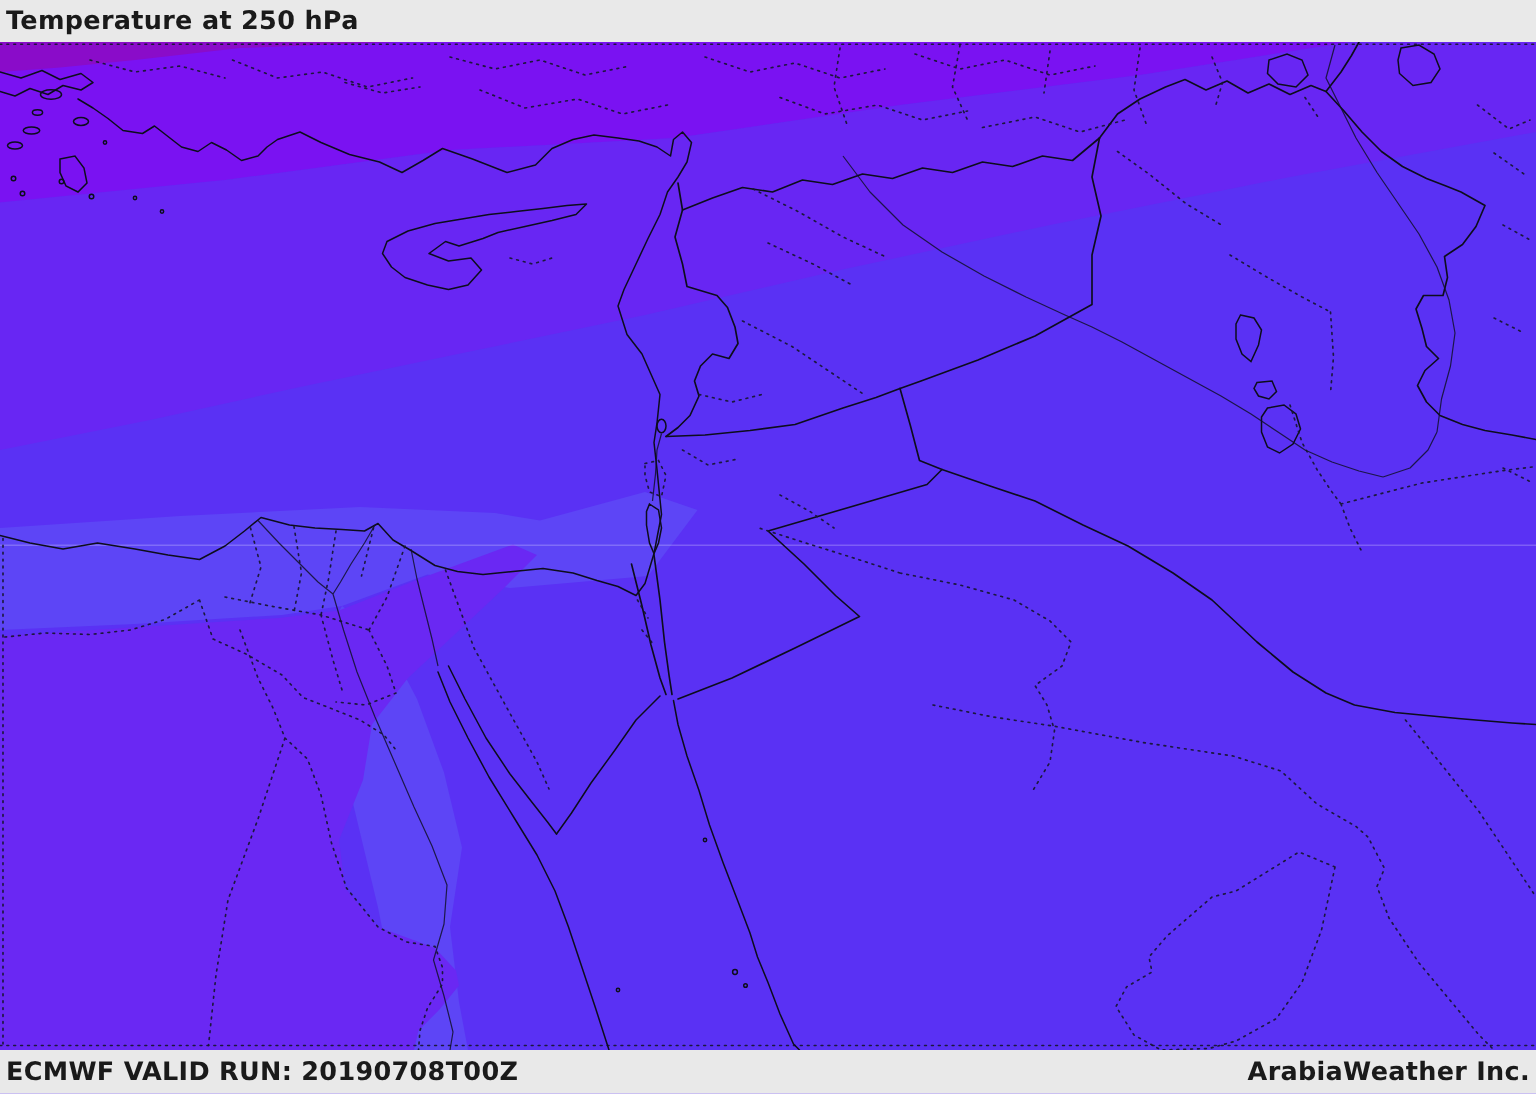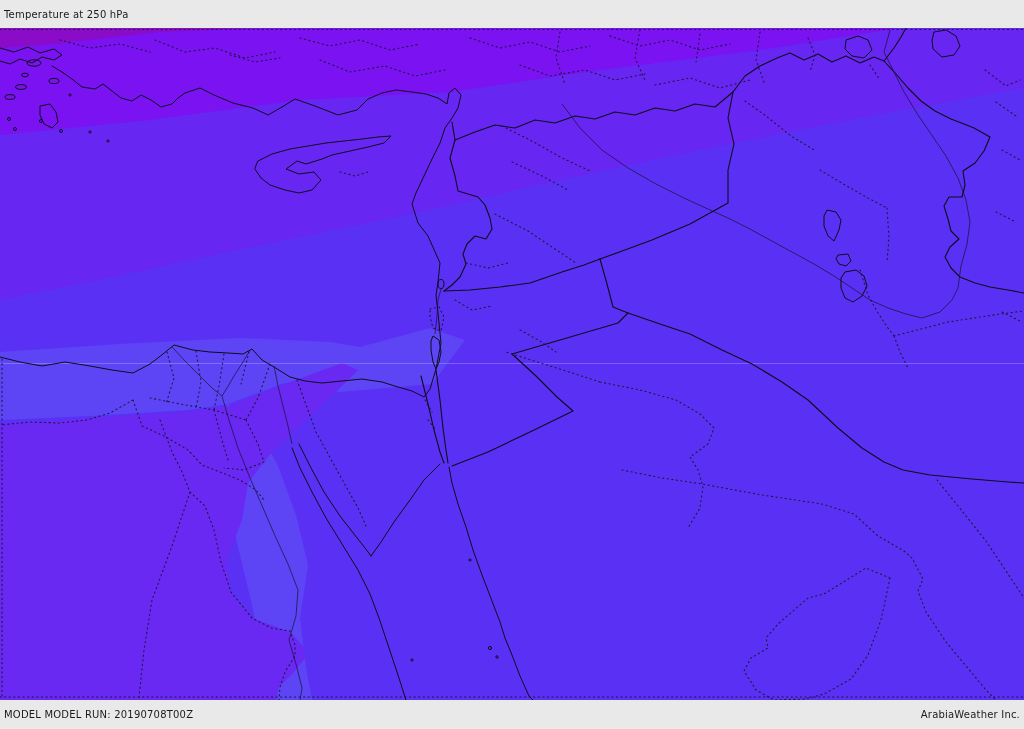--- a/index.html
+++ b/index.html
@@ -3,21 +3,21 @@
 <meta charset="utf-8">
 <style>
   html,body{margin:0;padding:0;}
   body{width:1024px;height:729px;overflow:hidden;position:relative;
        font-family:"DejaVu Sans","Liberation Sans",sans-serif;}
   #stage{position:absolute;inset:0;width:1024px;height:729px;}
   .bar{position:absolute;left:0;width:1024px;display:flex;align-items:center;
        justify-content:space-between;box-sizing:border-box;padding:0 4px;}
   #topbar{top:0;height:28px;}
   #botbar{top:700px;height:29px;}
-  .bar span{font-size:10px;letter-spacing:0.2px;white-space:nowrap;}
+  .bar span{font-size:17px;letter-spacing:0.2px;white-space:nowrap;font-weight:bold;}
   #mapsvg{position:absolute;top:28px;left:0;}
   .coast{fill:none;stroke:#0d0d1c;stroke-width:1;stroke-linejoin:round;stroke-linecap:round;}
   .border{fill:none;stroke:#0d0d1c;stroke-width:1.1;stroke-linejoin:round;stroke-linecap:round;}
   .river{fill:none;stroke:#10102a;stroke-width:0.8;opacity:.85;stroke-linejoin:round;}
   .lake{fill:none;stroke:#0d0d1c;stroke-width:1;}
   .isle{fill:none;stroke:#0d0d1c;stroke-width:1;}
   .adm{fill:none;stroke:#16162e;stroke-width:1.1;stroke-dasharray:1.2 3.4;
        stroke-linecap:round;opacity:.92;}
   .grat{stroke:rgba(255,255,255,.22);stroke-width:1;}
 </style>
@@ -151,17 +151,17 @@
          M 894,336 L 900,352 908,368"></path>
 
     <path class="adm" d="M 622,470 L 662,478 702,484 762,495 822,504 854,514 878,536 904,551 912,558 923,579 918,591 926,612 946,642 966,666 986,690 996,700
          M 937,480 L 962,511 986,541 1006,571 1024,598
          M 890,578 L 866,568 824,594 808,598 778,624 766,638 768,648 751,658 744,671 756,690 774,700 806,699 824,694 851,679 868,655 881,620 890,578
          M 600,382 L 640,390 676,400 700,414 714,428 708,444 690,457 698,470 703,487 700,508 688,528
          M 600,382 L 566,371 534,361 506,352"></path>
   </svg>
 
   <div id="botbar" class="bar" style="background: rgb(233, 233, 233); color: rgb(26, 26, 26);">
-    <span>MODEL MODEL RUN: 20190708T00Z</span>
+    <span>ECMWF VALID RUN: 20190708T00Z</span>
     <span>ArabiaWeather Inc.</span>
   </div>
 
 </div>
 
 </body></html>

